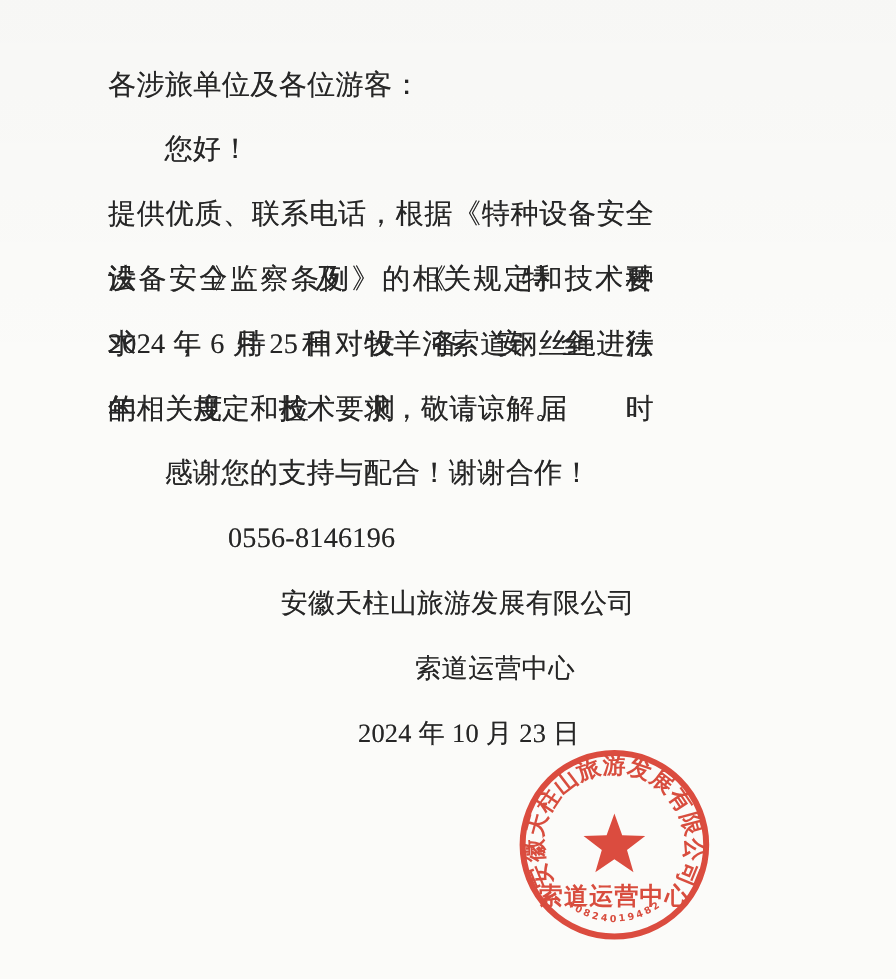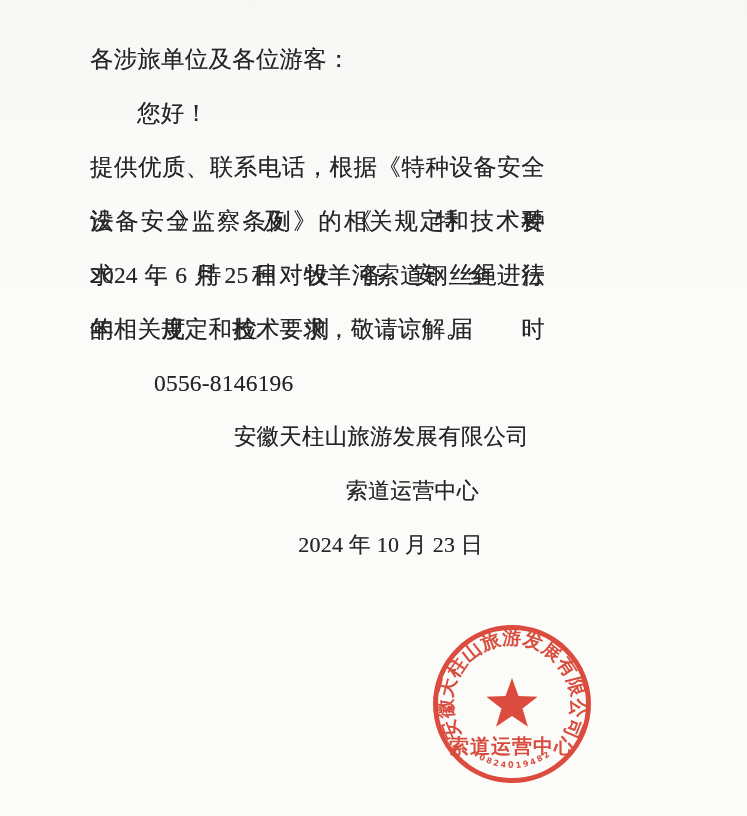--- a/index.html
+++ b/index.html
@@ -9,39 +9,39 @@
   }
   .page {
     position: relative;
     width: 747px; height: 816px;
     background: linear-gradient(180deg, rgba(0,0,0,0.015), rgba(0,0,0,0) 40%), #fbfbf9;
     overflow: hidden;
     color: #262626;
   }
   .text-col {
     position: absolute;
-    left: 0; top: 0;
+    left: 0; top: 12px;
     width: 630px;
     padding: 32px 85px 0 90px;
     box-sizing: border-box;
     font-size: 23.5px;
     letter-spacing: 0.2px;
   }
   .line {
     height: 54px;
     line-height: 54px;
     text-shadow: 0 0 0.5px rgba(40,40,40,0.55);
   }
   .indent { text-indent: 2em; font-family: Liberation Serif, serif; }
   .just {
     text-align: justify;
     text-align-last: justify;
     text-justify: inter-character;
   }
-  .phone2 { margin-left: 64px; }
+  .phone2 { margin-left: 100px; }
   .sig { text-align: right; }
   .sig-company { margin-right: 16px; font-size: 22.5px; }
   .sig-dept    { margin-right: 66px; font-size: 22px; }
   .sig-date    { margin-right: 62px; font-size: 22px; }
   .seal {
     position: absolute;
     left: 427px; top: 621px;
     width: 170px; height: 170px;
     mix-blend-mode: multiply;
     opacity: 0.9;
@@ -78,20 +78,21 @@
 
   <div class="text-col">
     <div class="line">各涉旅单位及各位游客：</div>
     <div class="line indent">您好！</div>
 
     <div class="line just">提供优质、联系电话，根据《特种设备安全法》及《特种</div>
     <div class="line just">设备安全监察条例》的相关规定和技术要求，特种设备安全法</div>
     <div class="line just">2024 年 6 月 25 日对牧羊河索道钢丝绳进行年度检测，届时</div>
     <div class="line">的相关规定和技术要求，敬请谅解。</div>
 
+    <div class="line indent">感谢您的支持与配合！谢谢合作！</div>
     <div class="line phone2">0556-8146196</div>
 
     <div class="line sig sig-company">安徽天柱山旅游发展有限公司</div>
     <div class="line sig sig-dept">索道运营中心</div>
     <div class="line sig sig-date">2024 年 10 月 23 日</div>
   </div>
 
   <div class="seal">
     <svg viewBox="0 0 170 170" xmlns="http://www.w3.org/2000/svg">
       <defs>

